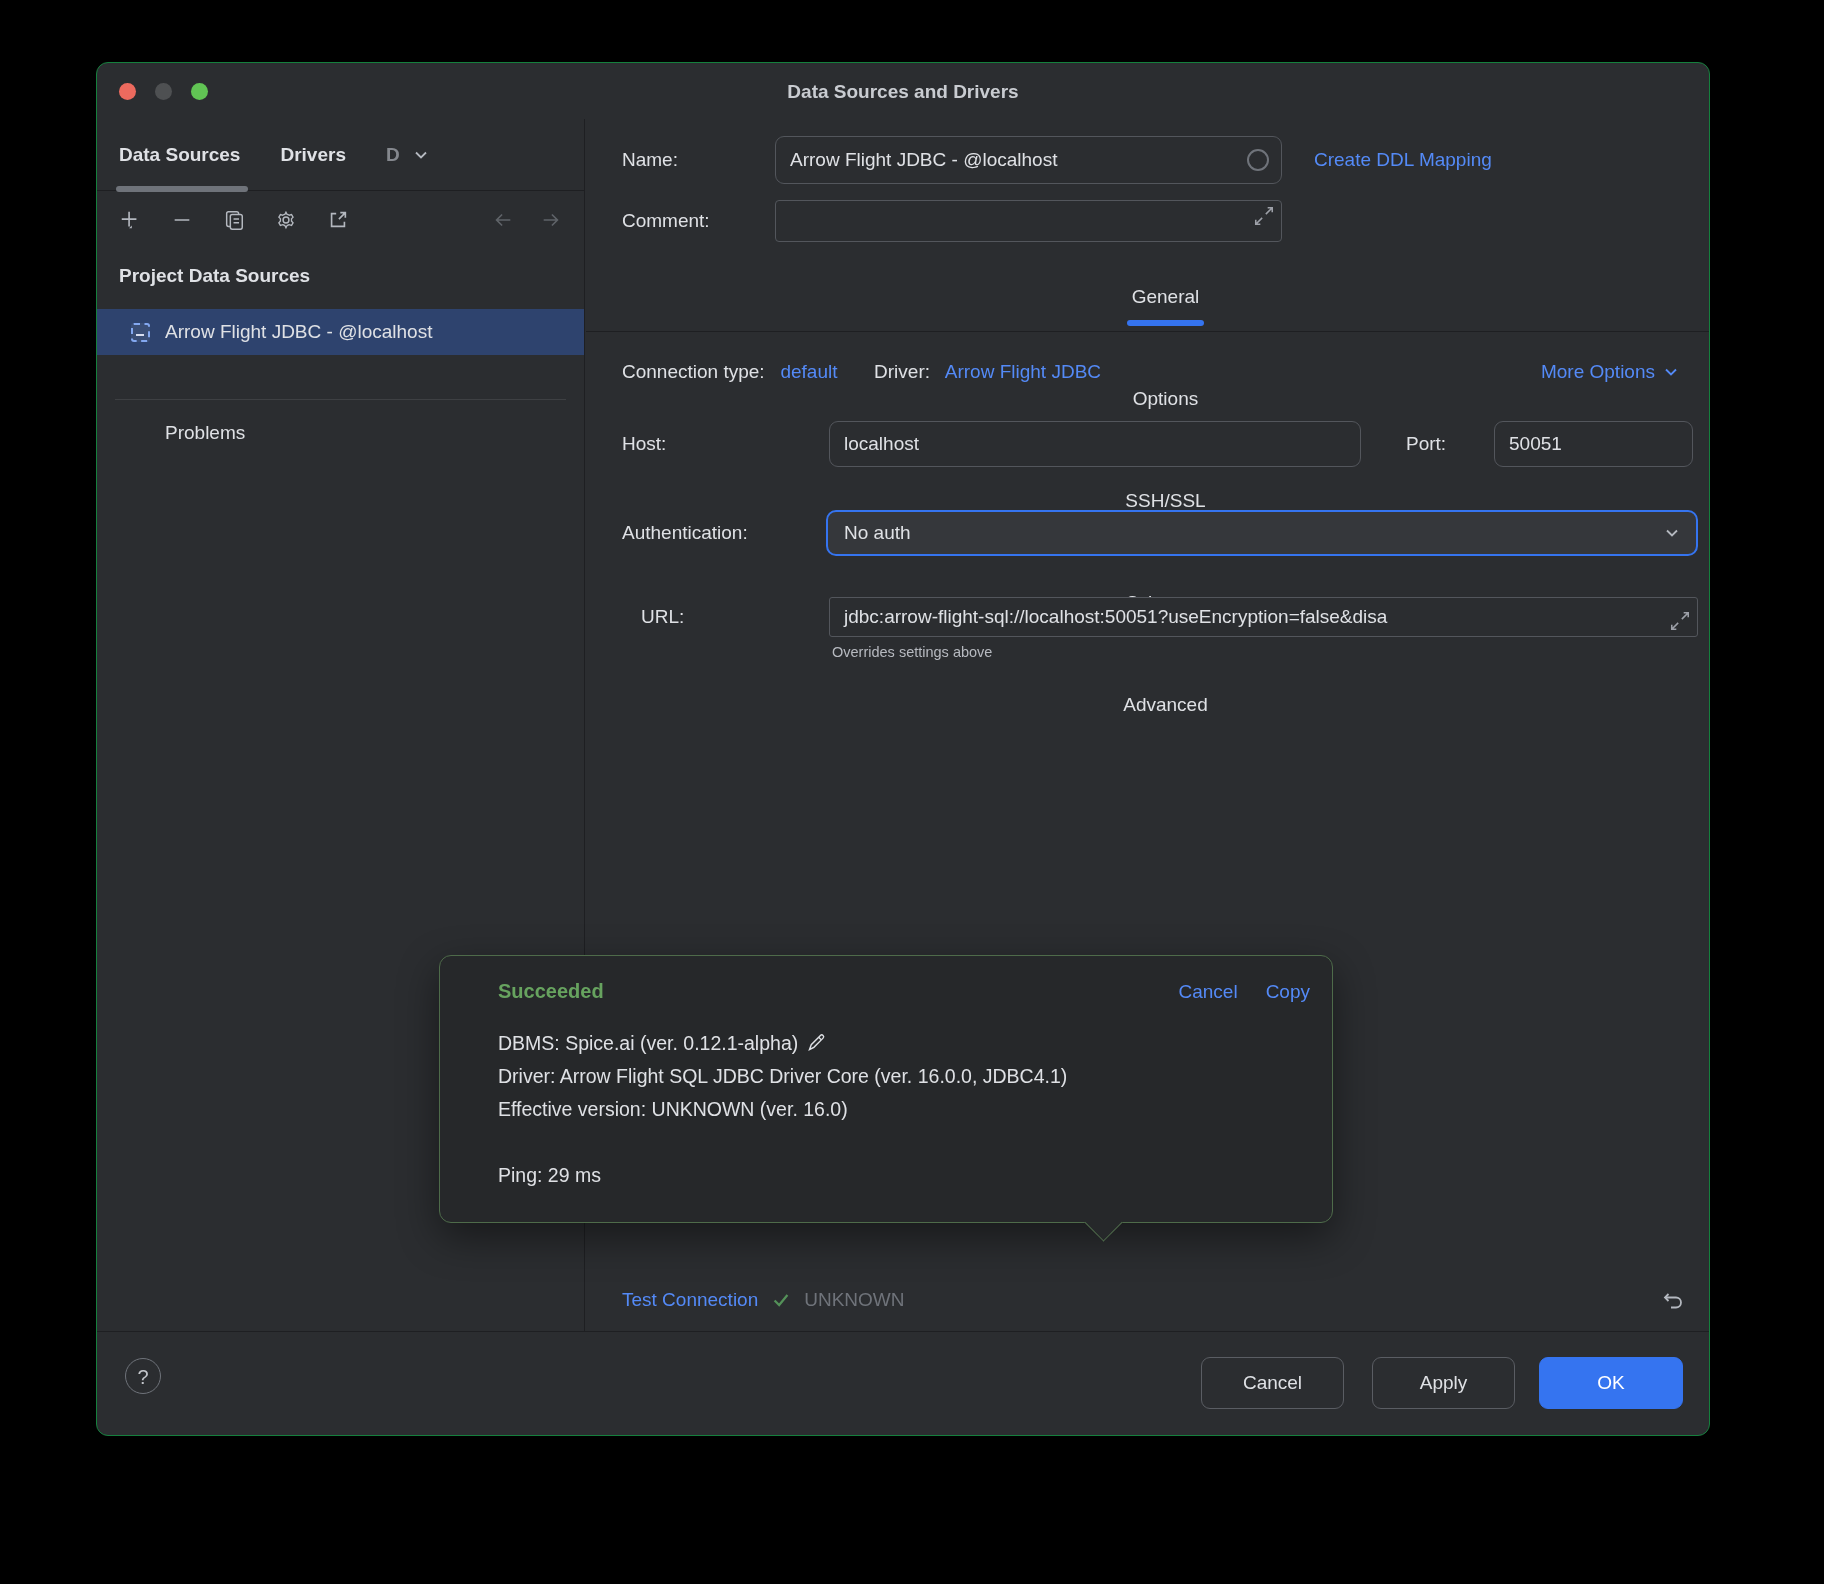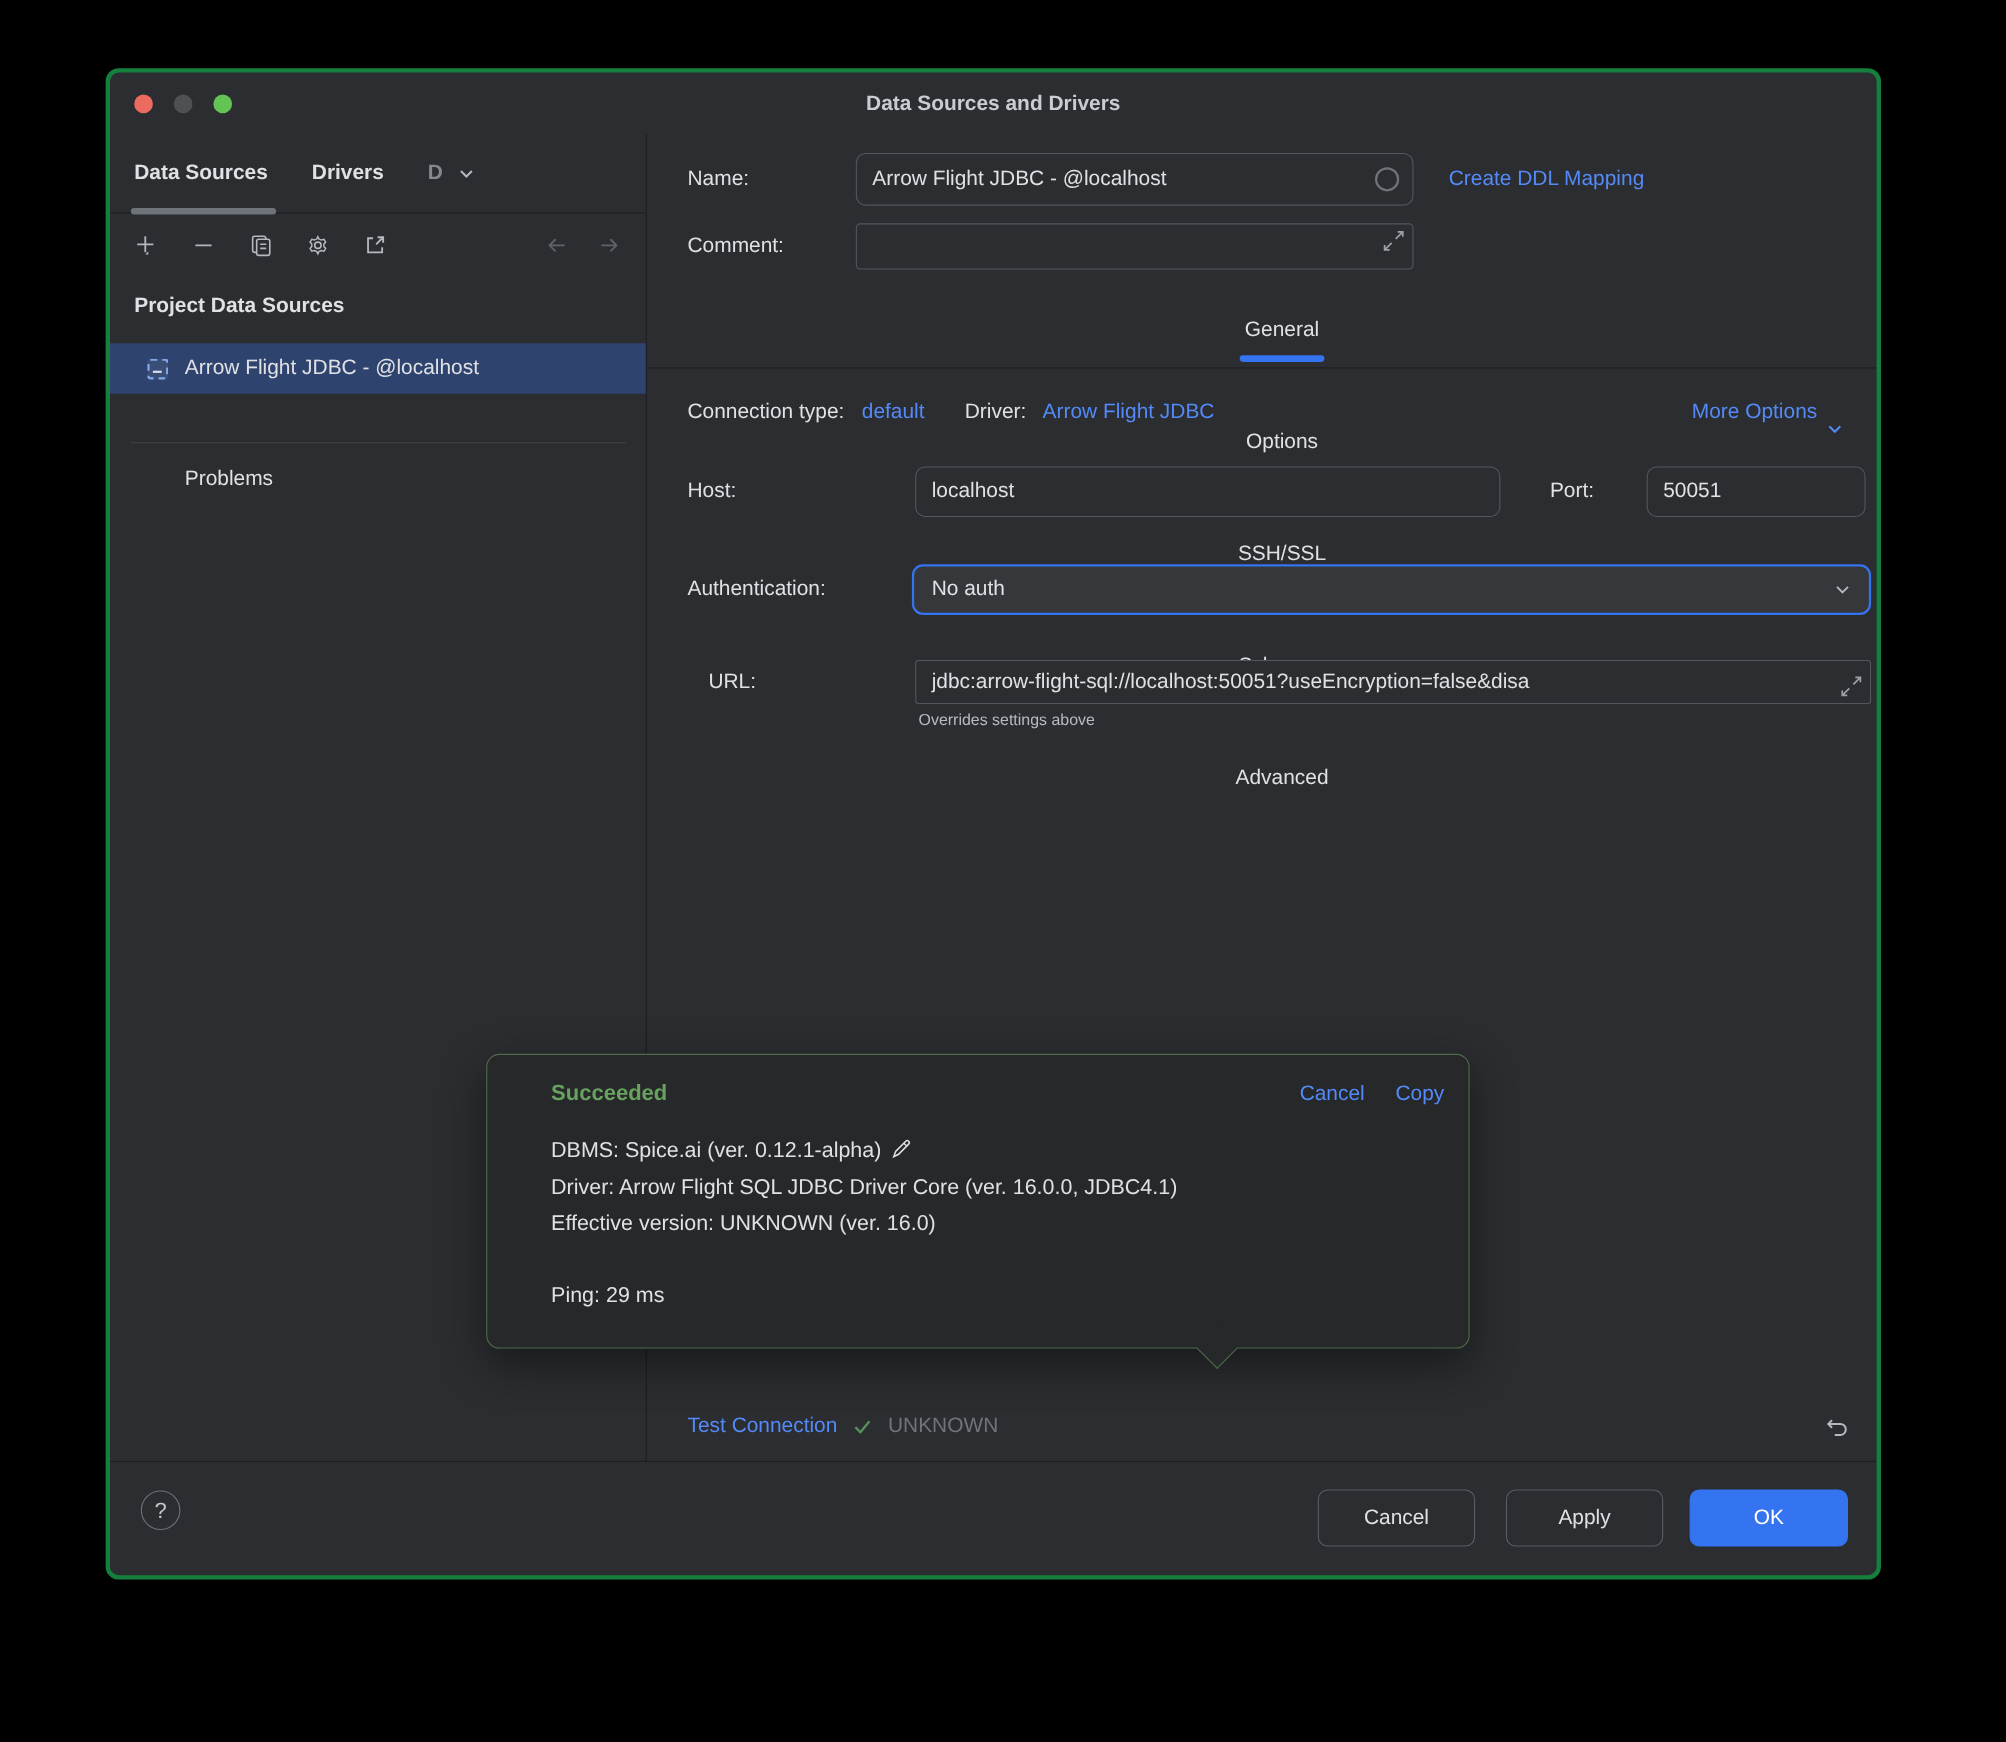--- a/index.html
+++ b/index.html
@@ -3,21 +3,21 @@
 <meta charset="utf-8">
 <style>
   html,body{margin:0;padding:0;}
   body{
     width:1824px;height:1584px;background:#000;position:relative;
     font-family:"Liberation Sans","DejaVu Sans",sans-serif;
     color:#dfe1e5;font-size:19px;overflow:hidden;
   }
   .window{
     position:absolute;left:96px;top:62px;width:1614px;height:1374px;
-    background:#2b2d30;border:4px solid #15803d;border-radius:12px;
+    background:#2b2d30;border:1px solid #15803d;border-radius:12px;
     box-shadow:0 30px 90px rgba(0,0,0,.7);overflow:hidden;box-sizing:border-box;
   }
   
   .titlebar{position:absolute;left:0;top:0;right:0;height:56px;}
   .lights{position:absolute;left:22px;top:20px;display:flex;gap:19px;}
   .light{width:17px;height:17px;border-radius:50%;}
   .light.red{background:#ec6a5e;}
   .light.yellow{background:#4e5052;}
   .light.green{background:#61c454;}
   .win-title{position:absolute;left:0;right:0;top:0;height:56px;line-height:58px;
@@ -62,21 +62,21 @@
   .expand-icon.br{top:auto;bottom:4px;}
   .form-tabs{position:absolute;left:0;right:0;top:150px;height:63px;
     border-bottom:1px solid #1e1f22;display:flex;align-items:center;
     padding-left:36px;gap:46px;box-sizing:border-box;flex-direction:column;}
   .form-tab{position:relative;height:63px;line-height:56px;}
   .form-tab.active::after{content:"";position:absolute;left:-5px;right:-5px;bottom:-1px;
     height:6px;background:#3574f0;border-radius:3px;}
   .conn-row{position:absolute;left:36px;right:30px;top:230px;height:46px;line-height:46px;}
   .conn-row .link{color:#548af7;}
   .conn-sep{display:inline-block;width:26px;}
-  .more-options{position:absolute;right:0;top:0;color:#548af7;display:flex;align-items:flex-end;gap:8px;height:46px;}
+  .more-options{position:absolute;right:0;top:0;color:#548af7;display:flex;align-items:center;gap:8px;height:46px;}
   .chev{width:16px;height:16px;}
   .row-host-label{left:36px;top:302px;height:46px;line-height:46px;}
   .row-host-input{left:243px;top:302px;width:532px;height:46px;}
   .row-port-label{left:820px;top:302px;height:46px;line-height:46px;}
   .row-port-input{left:908px;top:302px;width:199px;height:46px;}
   .row-auth-label{left:36px;top:391px;height:46px;line-height:46px;}
   .auth-select{position:absolute;left:240px;top:391px;width:872px;height:46px;
     background:#35373b;border:2px solid #3574f0;border-radius:10px;box-sizing:border-box;
     display:flex;align-items:center;padding:0 16px;}
   .auth-select .sel-chev{margin-left:auto;color:#b4b8bf;}

